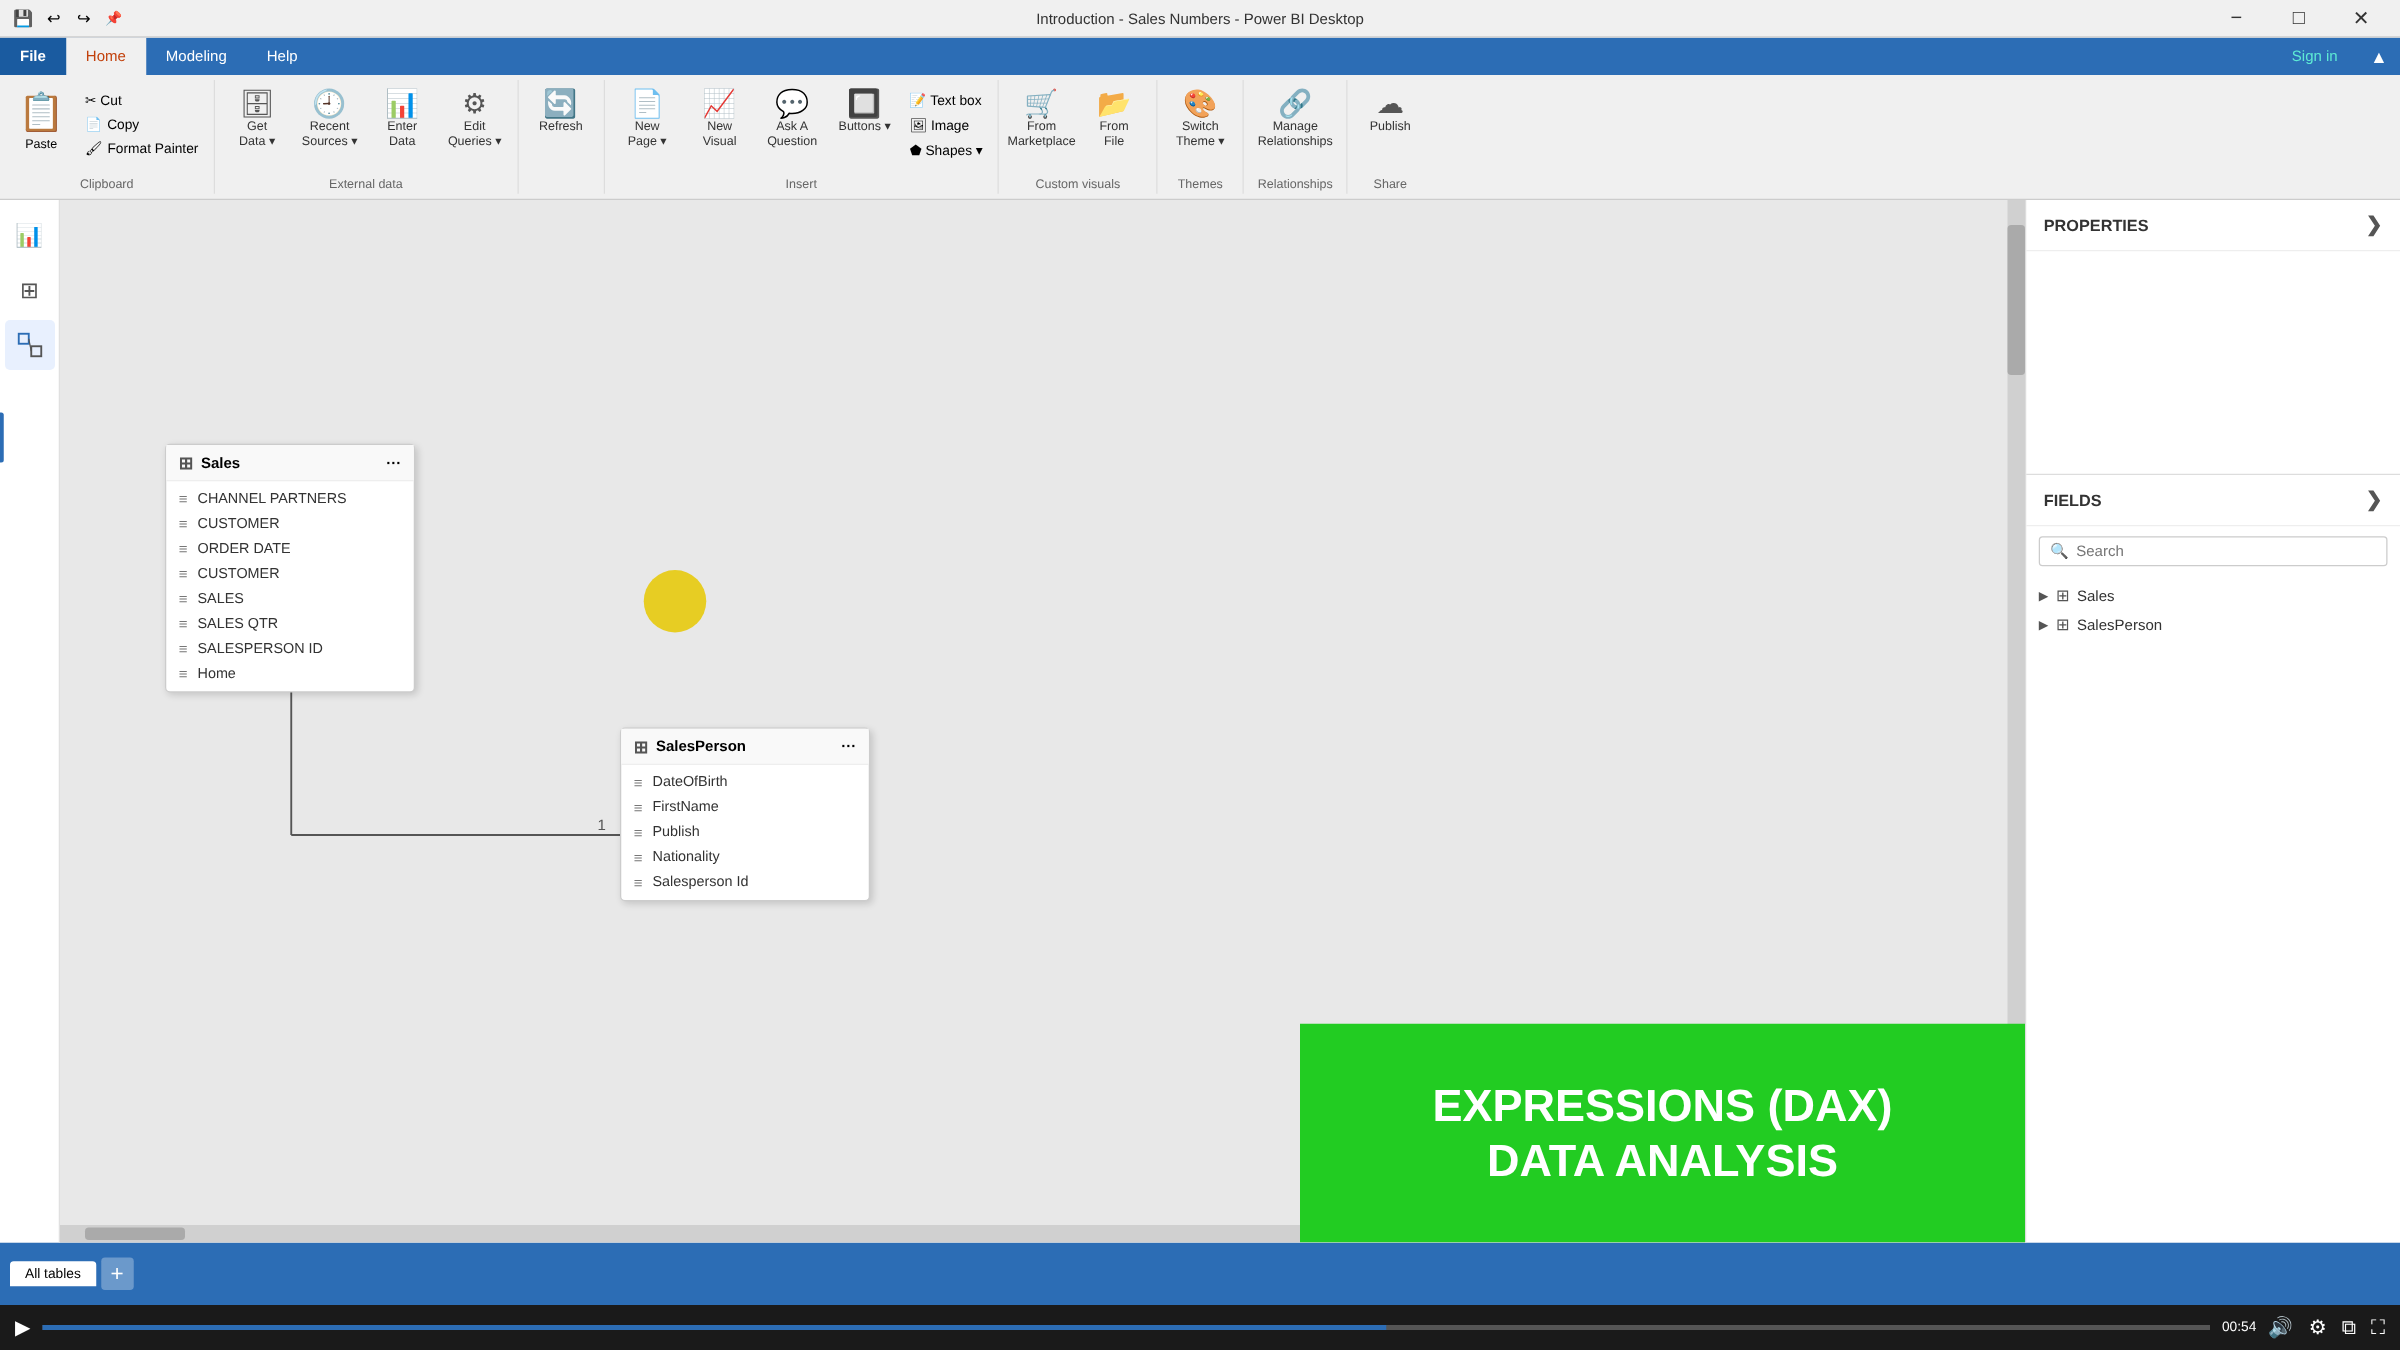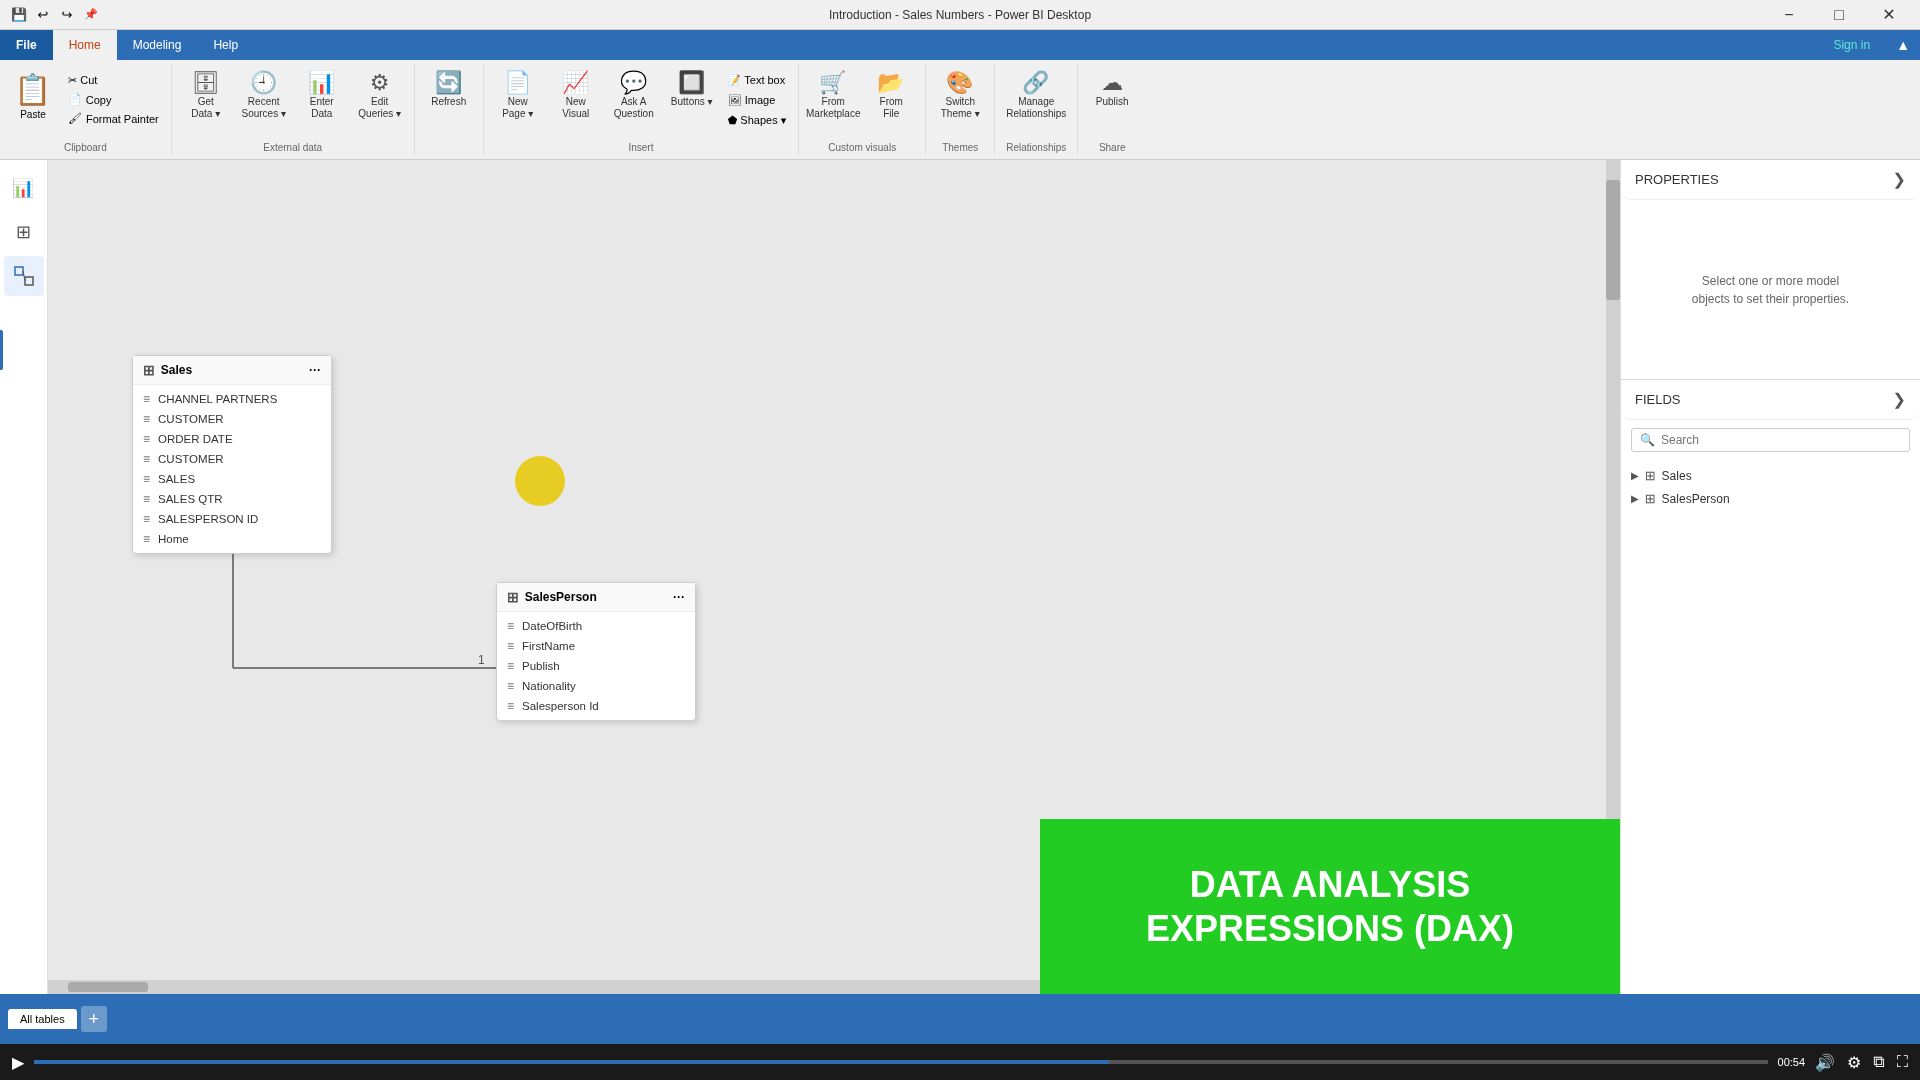--- a/index.html
+++ b/index.html
@@ -215,21 +215,21 @@
       width: 300px;
       background: white;
       border-left: 1px solid #ddd;
       display: flex;
       flex-direction: column;
     }
     .panel-header {
       display: flex; align-items: center; justify-content: space-between;
       padding: 10px 14px;
       border-bottom: 1px solid #eee;
-      font-size: 13px; font-weight: 400; color: #333; border-radius: 10px;
+      font-size: 13px; font-weight: 700; color: #333;
     }
     .panel-expand { cursor: pointer; font-size: 16px; color: #555; }
 
     
     #properties-panel {
       flex: 0 0 auto;
       border-bottom: 1px solid #ddd;
       height: 220px;
       display: flex; flex-direction: column;
     }
@@ -593,36 +593,32 @@
     <div id="canvas-vscroll">
       <div class="scroll-thumb" style="height:120px; margin-top:20px;"></div>
     </div>
 
     <div id="canvas-hscroll">
       <div class="scroll-thumb" style="width:80px; height:10px; margin: 2px 20px;"></div>
     </div>
 
     <div id="dax-overlay">
       <div class="dax-text">
+        <div>EXPRESSIONS (DAX)</div>
         <div>DATA ANALYSIS</div>
-        <div>EXPRESSIONS (DAX)</div>
       </div>
     </div>
   </div>
 
   <div id="right-panel">
 
     <div id="properties-panel">
       <div class="panel-header">
         <span>PROPERTIES</span>
         <span class="panel-expand">❯</span>
-      </div>
-      <div class="properties-body">
-        <span style="white-space:pre-line;">Select one or more model
-objects to set their properties.</span>
       </div>
     </div>
 
     <div id="fields-panel">
       <div class="panel-header">
         <span>FIELDS</span>
         <span class="panel-expand">❯</span>
       </div>
       <div class="search-box">
         <span>🔍</span>

